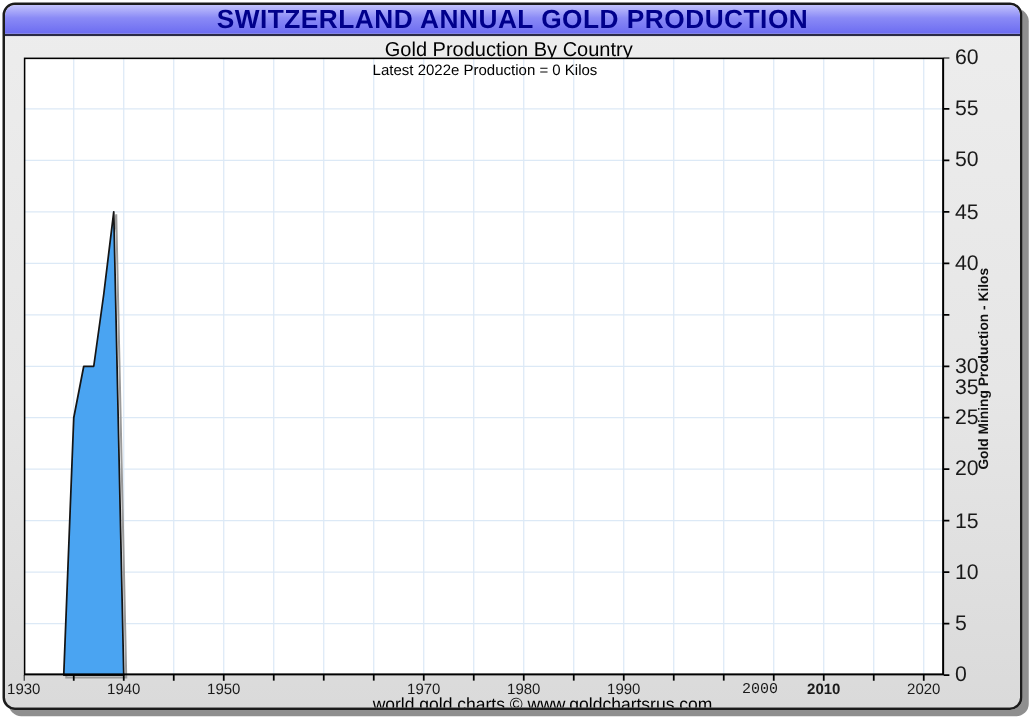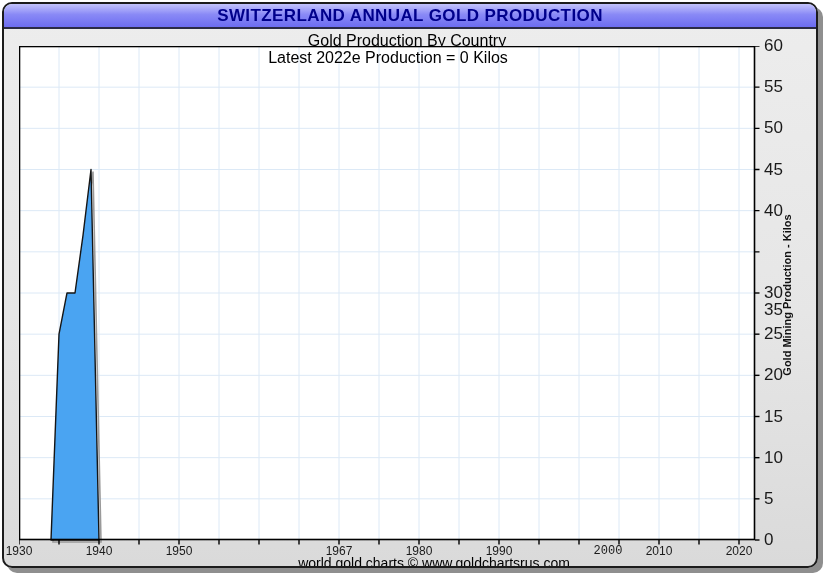--- a/index.html
+++ b/index.html
@@ -23,21 +23,21 @@
     position: absolute;
     left: 0; top: 0; right: 0;
     height: 25px;
     background: linear-gradient(180deg, #c3c3fc 0%, #8a8af6 45%, #6c6cf1 100%);
     border-bottom: 2px solid #2a2a46;
     border-radius: 7px 7px 0 0;
     display: flex; align-items: center; justify-content: center;
   }
   .main-title {
     color: #00008b;
-    font-size: 17px;
+    font-size: 21px;
     font-weight: bold;
     letter-spacing: 0.4px;
     white-space: nowrap;
   }
   .subtitle {
     position: absolute;
     left: 0; top: 28px; width: 806px;
     text-align: center;
     font-size: 16px;
     color: #000;
@@ -47,21 +47,21 @@
     position: absolute;
     left: 15px; top: 42px;
     width: 744px; height: 502px; 
   }
   .plot-area svg { display: block; }
   .annotation {
     position: absolute;
     left: 15px; top: 45px;
     width: 738px;
     text-align: center;
-    font-size: 16px;
+    font-size: 12px;
     color: #000;
     white-space: nowrap;
     pointer-events: none;
   }
   .x-tick-label {
     position: absolute;
     width: 44px;
     text-align: center;
     font-size: 12px;
     color: #1a1a1a;
@@ -175,25 +175,25 @@
       </svg>
   </div>
 
   <div class="annotation">Latest 2022e Production = 0 Kilos</div>
 
   <div id="x-labels">
       <div class="x-tick-label" style="left: -7px;">1930</div>
       <div class="x-tick-label" style="left: 73px;">1940</div>
       <div class="x-tick-label" style="left: 153px;">1950</div>
       <div class="x-tick-label" style="left: 249px; margin-top: 29px;">1960</div>
-      <div class="x-tick-label" style="left: 313px;">1967</div>
+      <div class="x-tick-label" style="left: 313px;">1970</div>
       <div class="x-tick-label" style="left: 393px;">1980</div>
       <div class="x-tick-label" style="left: 473px;">1990</div>
       <div class="x-tick-label" style="left: 582px; font-family: Liberation Mono, monospace;">2000</div>
-      <div class="x-tick-label" style="left: 633px;">2010</div>
+      <div class="x-tick-label" style="left: 633px; font-weight: bold;">2010</div>
       <div class="x-tick-label" style="left: 713px;">2020</div>
     </div>
   <div id="y-labels">
       <div class="y-tick-label" style="top: 530px;">0</div>
       <div class="y-tick-label" style="top: 488.833px;">5</div>
       <div class="y-tick-label" style="top: 447.667px;">10</div>
       <div class="y-tick-label" style="top: 406.5px;">15</div>
       <div class="y-tick-label" style="top: 365.333px;">20</div>
       <div class="y-tick-label" style="top: 324.167px;">25</div>
       <div class="y-tick-label" style="top: 283px;">30</div>

